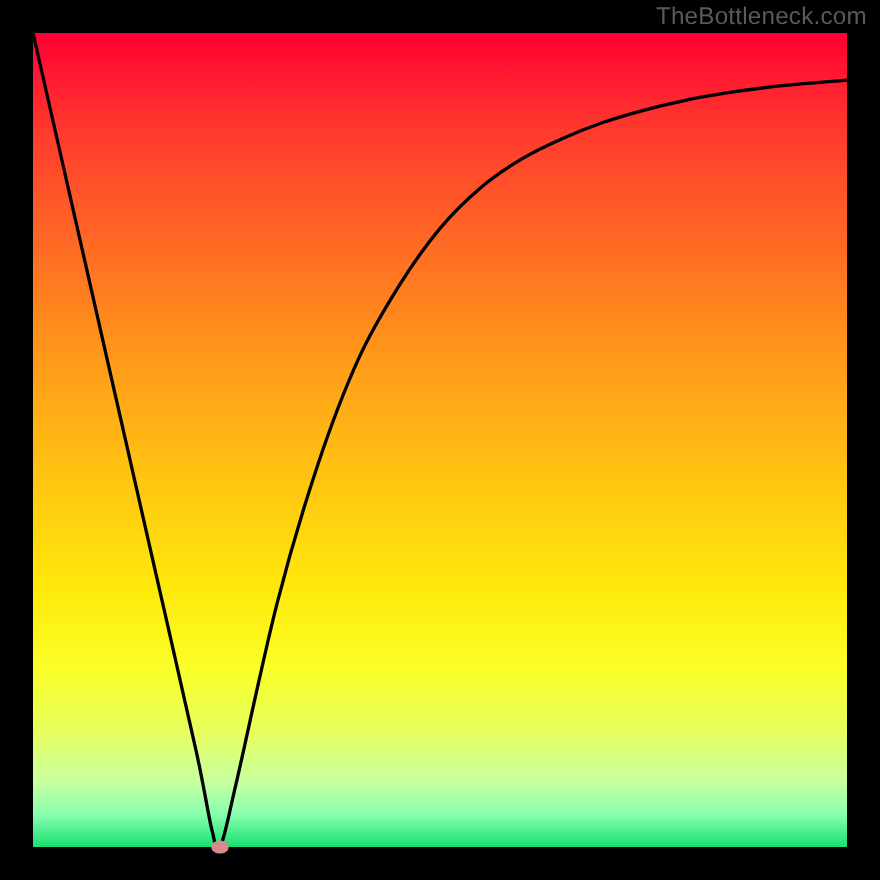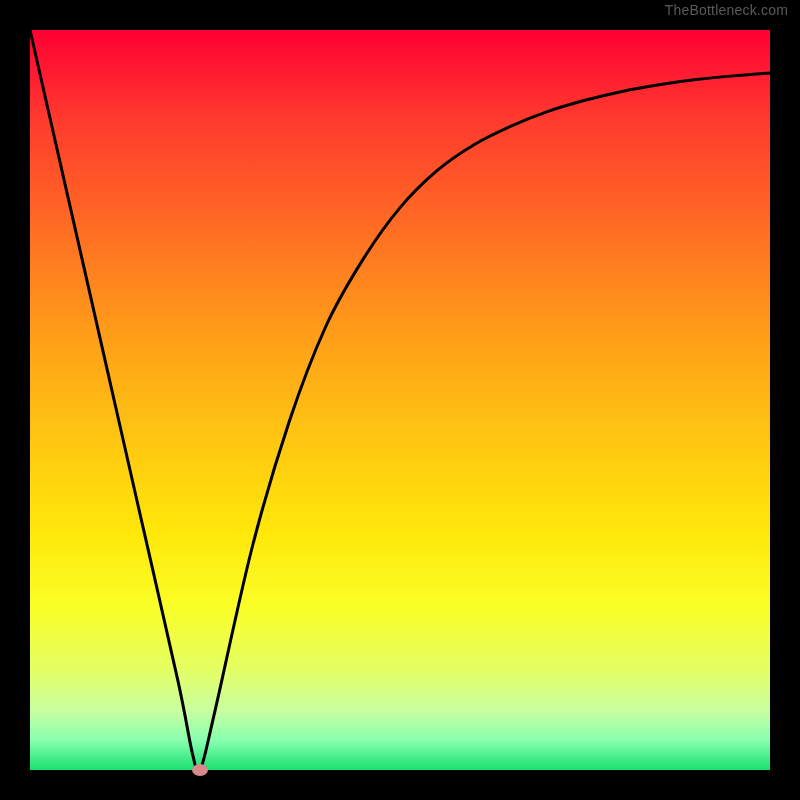--- a/index.html
+++ b/index.html
@@ -15,21 +15,21 @@
     position: relative;
     width: 800px;
     height: 800px;
     background: #000;
   }
   .watermark {
     position: absolute;
     top: 2px;
     right: 12px;
     color: #5a5a5a;
-    font-size: 14px;
+    font-size: 22px;
     font-weight: 400;
     letter-spacing: 0.2px;
     z-index: 10;
   }
   .plot-area {
     position: absolute;
     left: 30px;
     top: 30px;
     width: 740px;
     height: 740px;

